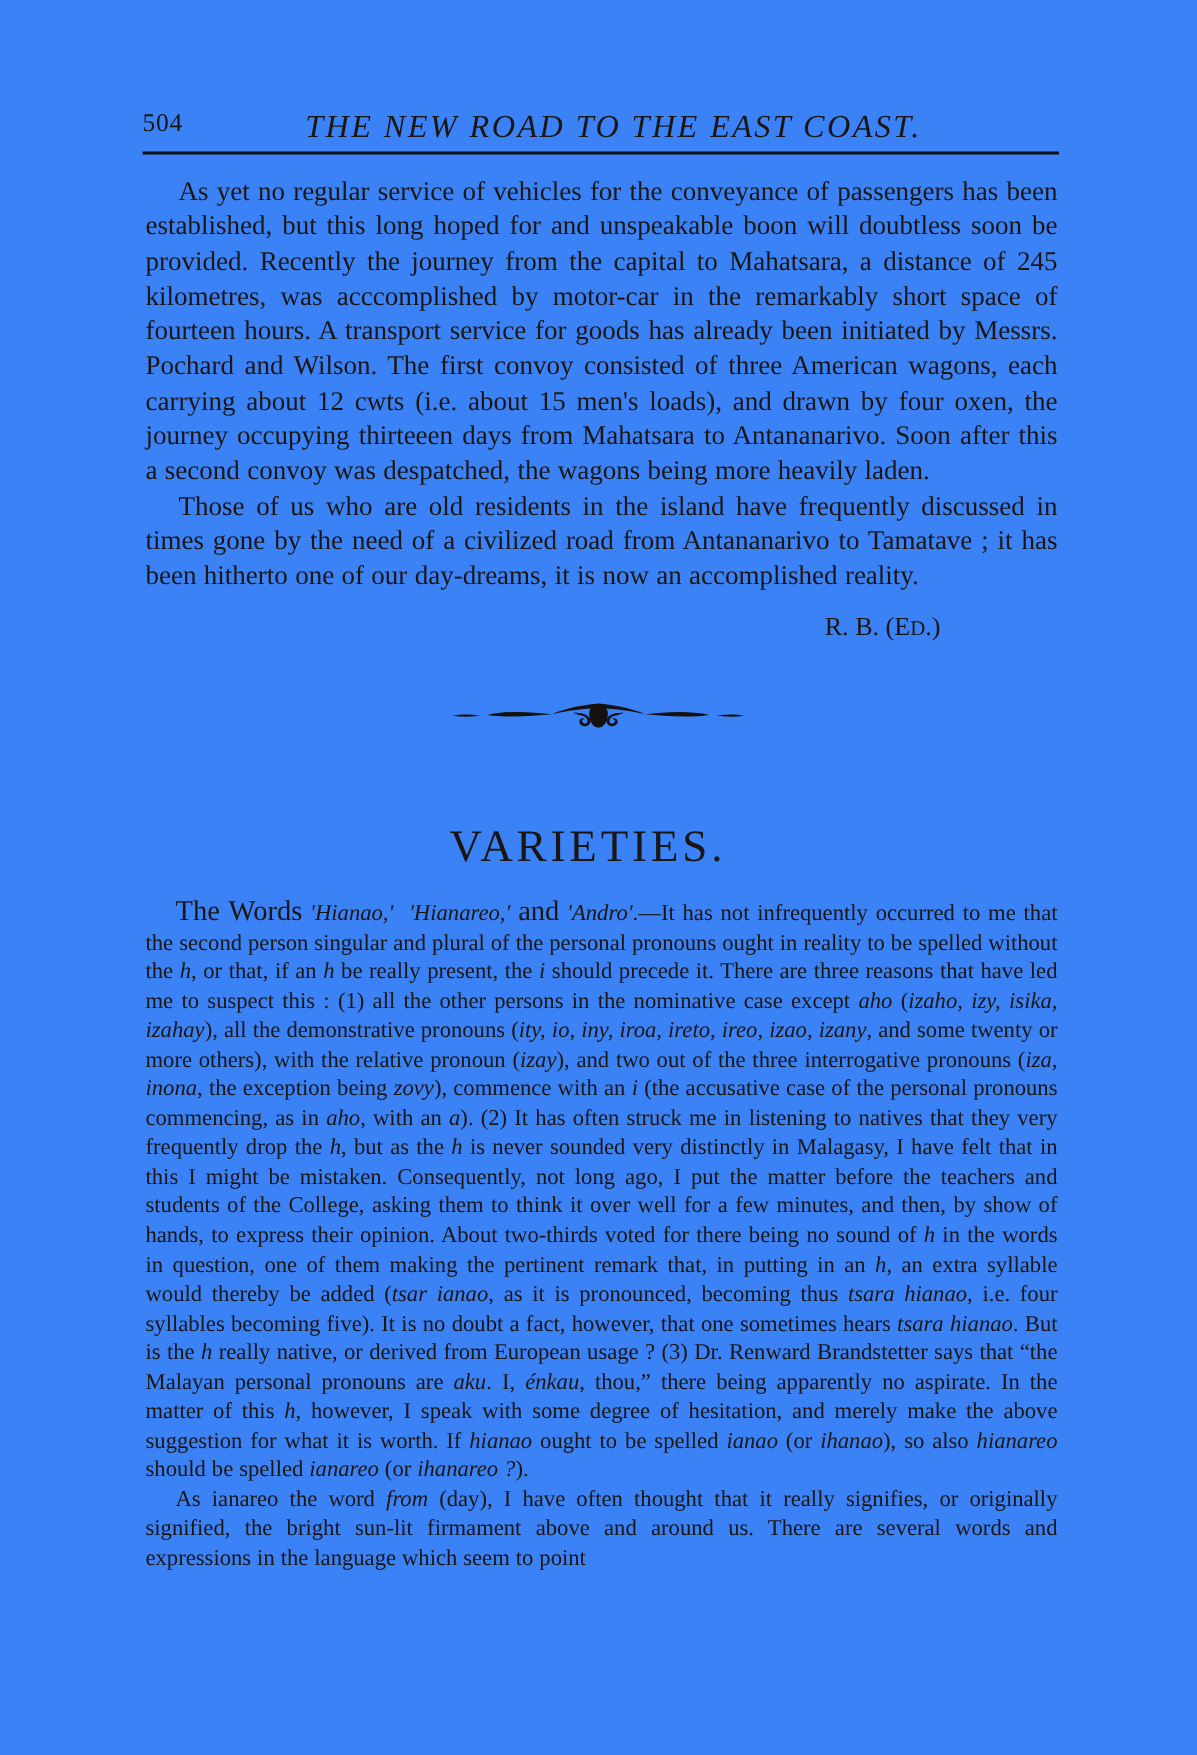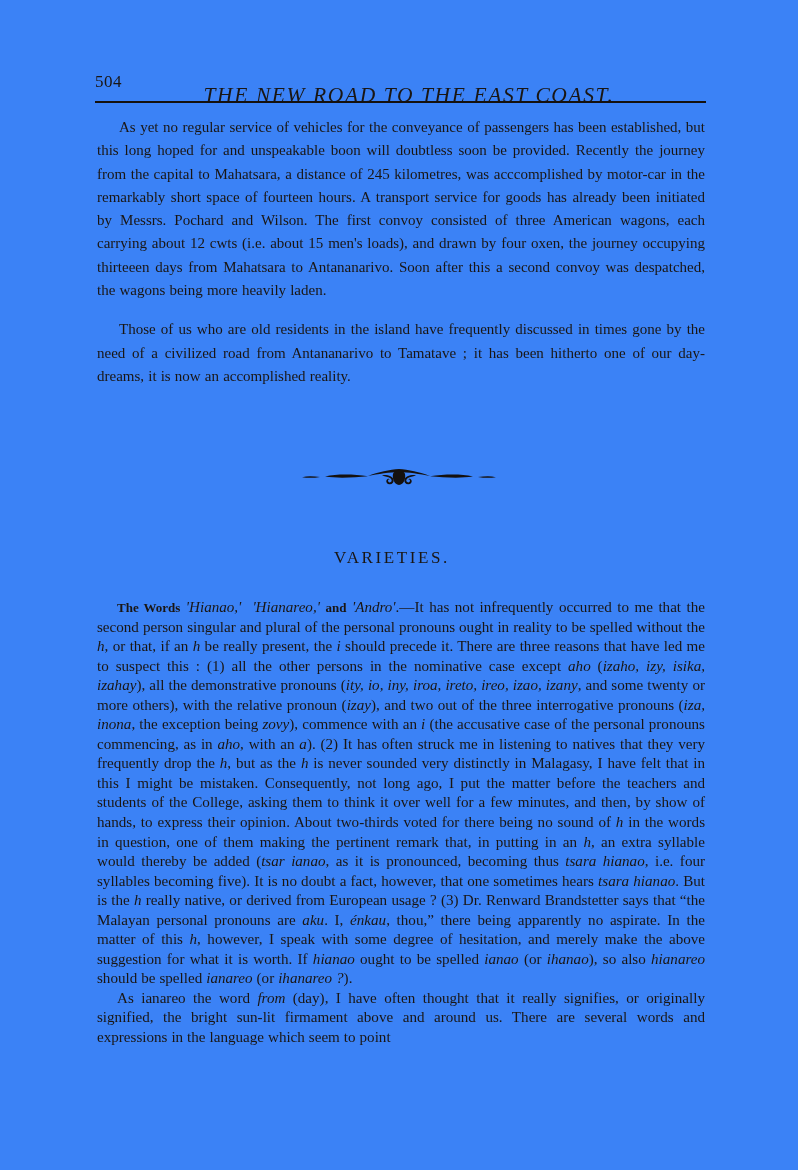--- a/index.html
+++ b/index.html
@@ -33,21 +33,21 @@
     position: absolute;
     left: 0;
     top: 4px;
     font-size: 17px;
     letter-spacing: 0.5px;
   }
   .runtitle {
     position: absolute;
     left: 0;
     right: 0;
-    top: 15px;
+    top: 4px;
     text-align: center;
     font-style: italic;
     font-size: 21.5px;
     letter-spacing: 1.6px;
     padding-left: 18px;
   }
   .headrule {
     position: absolute;
     left: 95px;
     top: 101px;
@@ -58,27 +58,27 @@
 
   
   .body-col {
     position: absolute;
     left: 97px;
     top: 116px;
     width: 608px;
   }
   p.lead {
     margin: 0;
-    font-size: 15px;
+    font-size: 18px;
     line-height: 23.3px;
     text-align: justify;
     text-indent: 22px;
     word-spacing: 0.4px;
   }
-  p.lead + p.lead { margin-top: 16px; }
+  p.lead + p.lead { margin-top: 0; }
 
   .byline {
     margin: 10px 0 0 0;
     text-align: right;
     padding-right: 78px;
     font-size: 17.4px;
     line-height: 23px;
   }
   .sc { font-size: 0.80em; }
 
@@ -93,60 +93,61 @@
   }
   .ornament svg { display: inline-block; }
 
   
   .section-title {
     position: absolute;
     left: 0;
     right: 14px;
     top: 548px;
     text-align: center;
-    font-size: 17px;
+    font-size: 30px;
     letter-spacing: 2.6px;
     word-spacing: 1px;
   }
 
   
   .variety {
     position: absolute;
     left: 97px;
     top: 598px;
     width: 608px;
   }
   p.small {
     margin: 0;
     font-size: 15.1px;
     line-height: 19.55px;
     text-align: justify;
     word-spacing: 0.2px;
   }
   p.small.indent { text-indent: 20px; }
   .run-in {
-    font-weight: bold;
-    font-size: 13px;
+    font-weight: normal;
+    font-size: 19px;
   }
   i { }
 </style>
 </head>
 <body>
 
 <div class="page">
 
   <div class="runhead">
     <div class="folio">504</div>
     <div class="runtitle">THE NEW ROAD TO THE EAST COAST.</div>
   </div>
   <div class="headrule"></div>
 
   <div class="body-col">
     <p class="lead">As yet no regular service of vehicles for the conveyance of passengers has been established, but this long hoped for and unspeakable boon will doubtless soon be provided.  Recently the journey from the capital to Mahatsara, a distance of 245 kilometres, was acccomplished by motor-car in the remarkably short space of fourteen hours.  A transport service for goods has already been initiated by Messrs. Pochard and Wilson.  The first convoy consisted of three American wagons, each carrying about 12 cwts (i.e. about 15 men's loads), and drawn by four oxen, the journey occupying thirteeen days from Mahatsara to Antananarivo.  Soon after this a second convoy was despatched, the wagons being more heavily laden.</p>
     <p class="lead">Those of us who are old residents in the island have frequently discussed in times gone by the need of a civilized road from Antananarivo to Tamatave ; it has been hitherto one of our day-dreams, it is now an accomplished reality.</p>
+    <p class="byline"><span>R. B. (E</span><span class="sc">D</span><span>.)</span></p>
   </div>
 
   <div class="ornament">
     <svg width="210" height="28" viewBox="0 0 210 28">
       <g fill="#15110e">
         <path d="M8 15.2 C14 13.8, 20 14.4, 26 15.0 C20 16.0, 14 16.2, 8 15.2 Z"></path>
         <path d="M31 14.6 C44 11.6, 60 12.4, 74 14.2 C60 15.6, 44 16.4, 31 14.6 Z"></path>
         <path d="M74 14.0 C84 10.0, 96 7.6, 105 7.0 C114 7.6, 126 10.0, 136 14.0 C126 12.0, 114 10.2, 105 10.0 C96 10.2, 84 12.0, 74 14.0 Z"></path>
         <path d="M136 14.2 C150 12.4, 166 11.6, 179 14.6 C166 16.4, 150 15.6, 136 14.2 Z"></path>
         <path d="M184 15.0 C190 14.4, 196 13.8, 202 15.2 C196 16.2, 190 16.0, 184 15.0 Z"></path>

